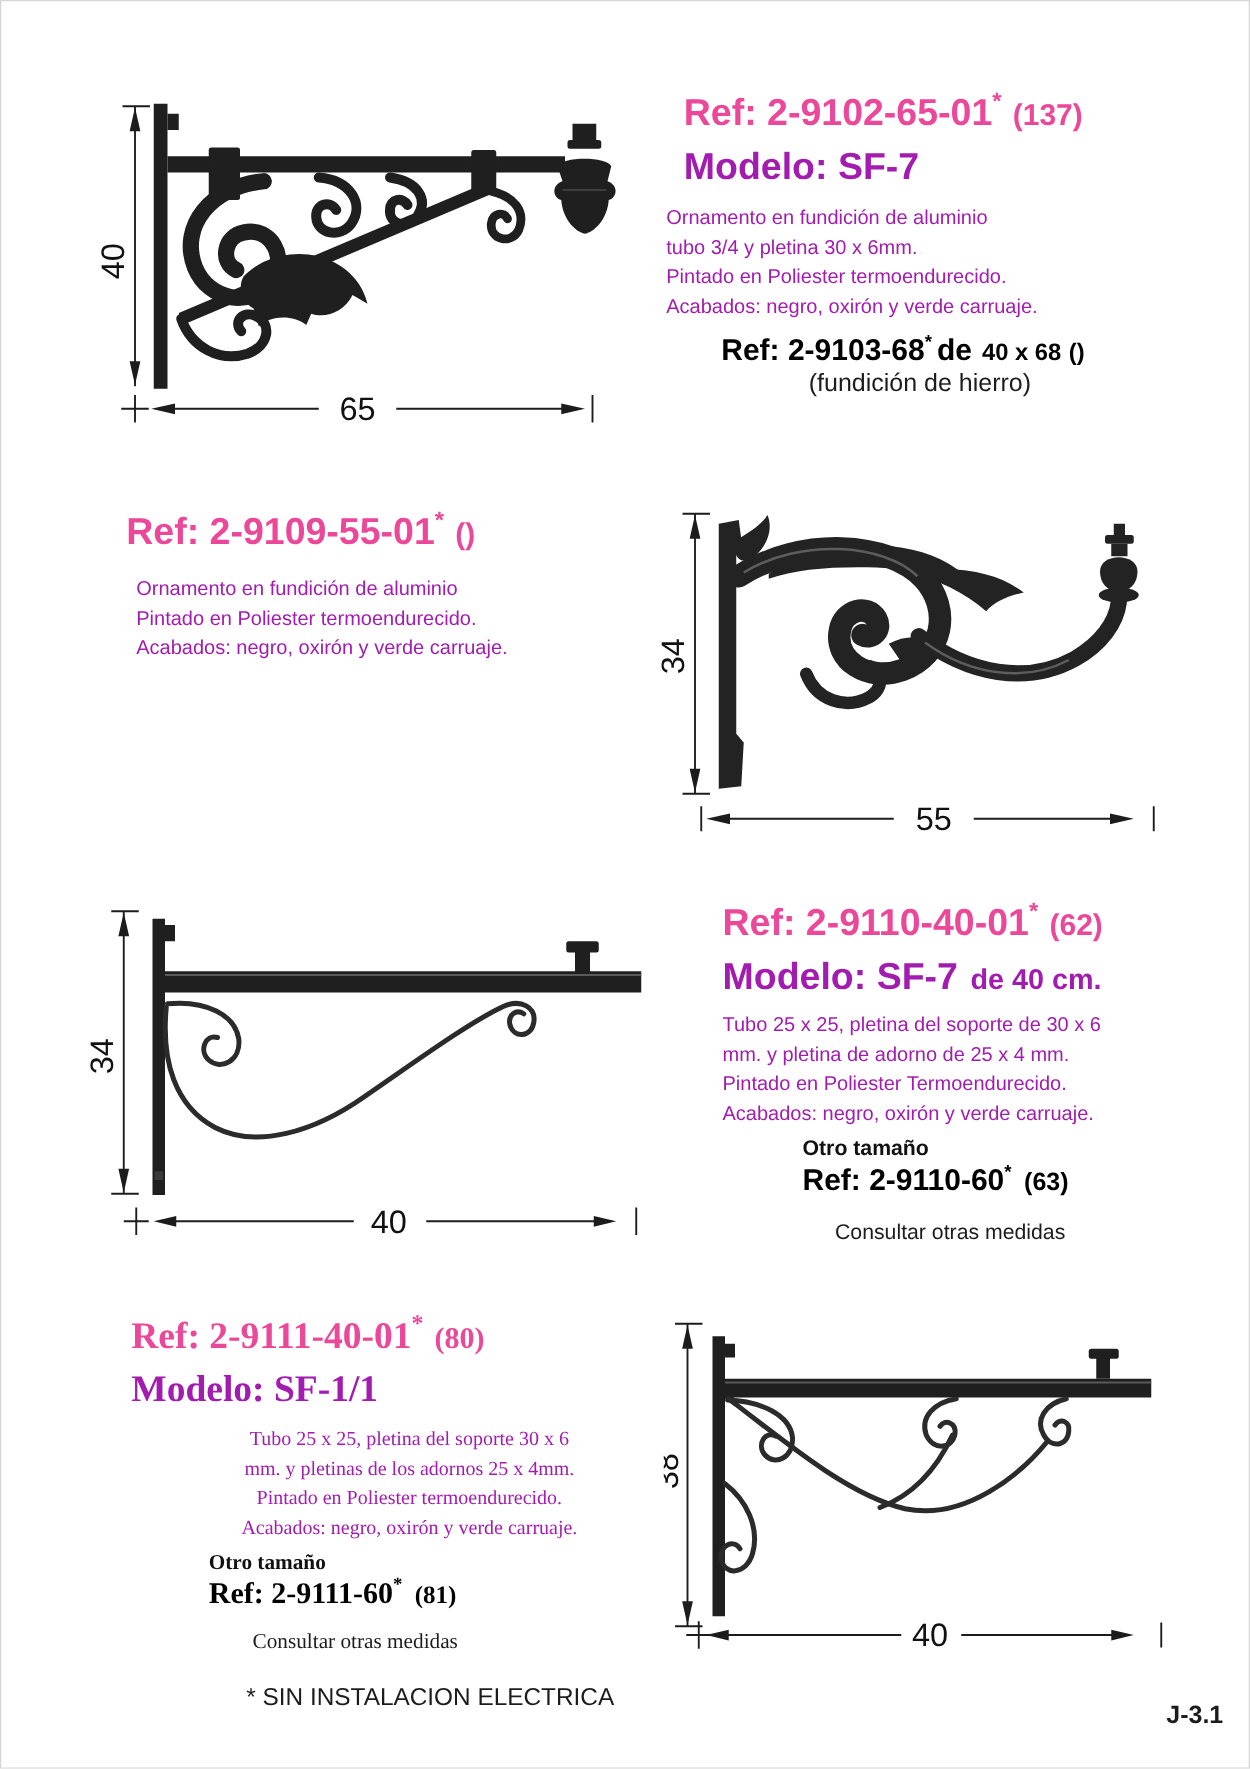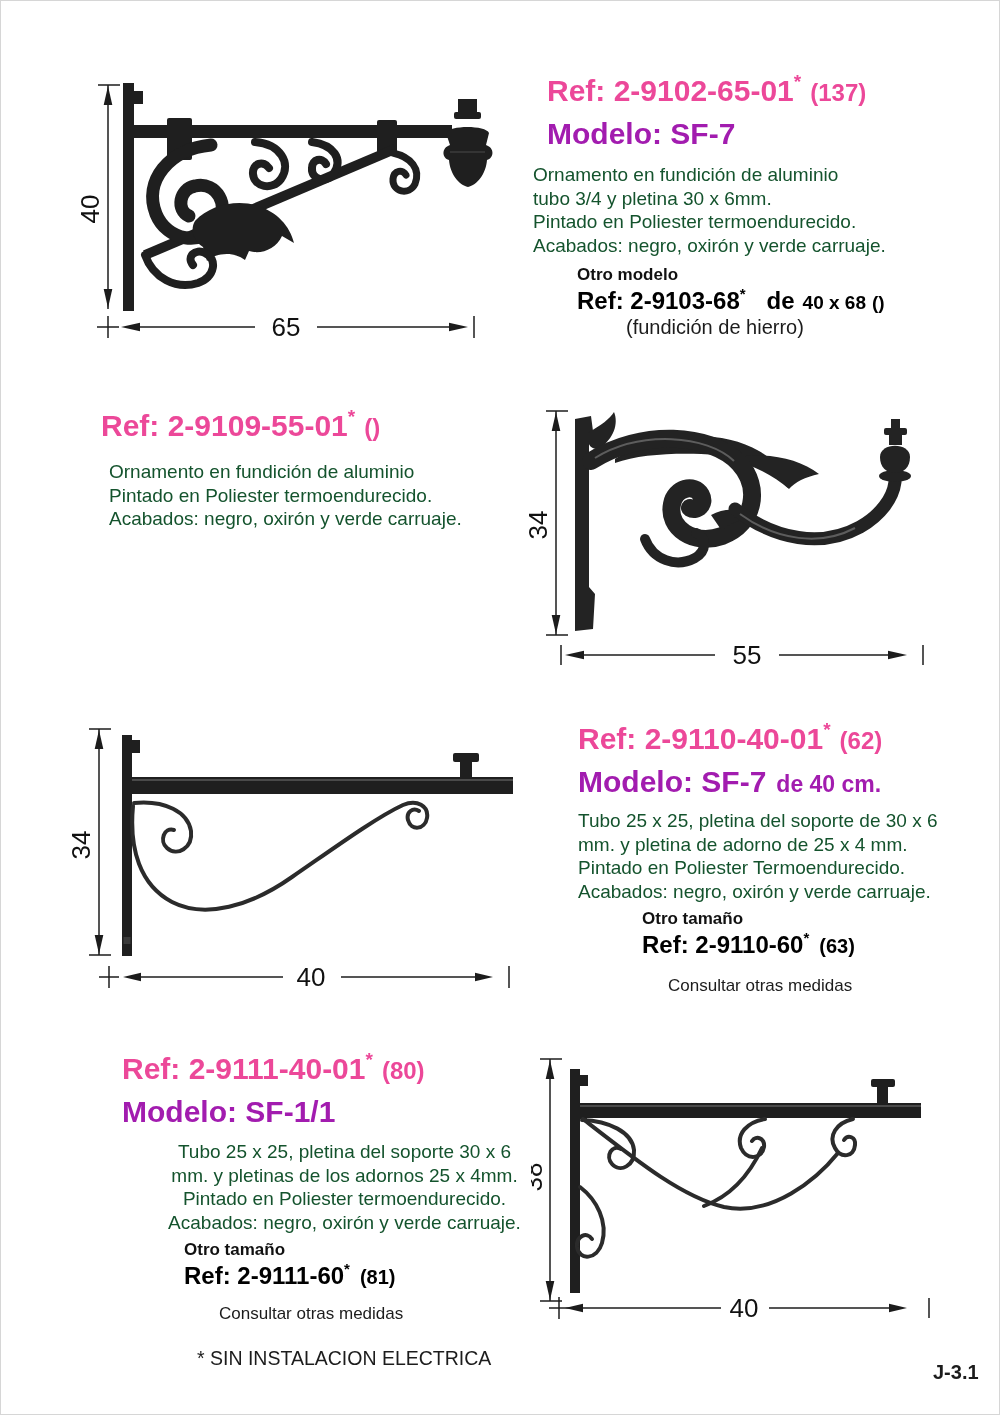--- a/index.html
+++ b/index.html
@@ -9,25 +9,25 @@
     box-sizing:border-box; border:1px solid #d6d6d6; overflow:hidden;
   }
   .abs { position:absolute; }
   figure.fig { margin:0; position:absolute; }
 
   .ref-line { font-weight:bold; font-size:30px; color:#ec4899; white-space:nowrap; }
   .ref-line sup { font-size:19px; vertical-align:13px; font-weight:bold; }
   .ref-num { font-size:24px; margin-left:9px; font-weight:bold; }
   .model-line { font-weight:bold; font-size:30px; color:#a21caf; margin-top:9px; white-space:nowrap; }
   .model-suffix { font-size:23px; margin-left:10px; font-weight:bold; }
-  .desc { font-size:19px; line-height:23.5px; margin-top:12px; color:#14532d; }
+  .desc { font-size:16px; line-height:23.5px; margin-top:12px; color:#a21caf; }
   .other-label { font-size:17px; font-weight:bold; color:#111; }
   .other-ref { font-size:24px; font-weight:bold; color:#000; white-space:nowrap; }
   .other-ref sup { font-size:15px; vertical-align:10px; }
-  .other-de { font-size:24px; margin-left:21px; }
+  .other-de { font-size:24px; margin-left:4px; }
   .other-size { font-size:19px; margin-left:8px; }
   .other-paren { font-size:19px; margin-left:6px; }
   .other-num { font-size:20px; margin-left:10px; }
   .other-note { font-size:20px; margin-top:1px; color:#1c1c1c; }
   .consult { font-size:17px; color:#1c1c1c; }
   .footnote { font-size:19.5px; color:#1c1c1c; }
   .page-code { font-size:20px; color:#1c1c1c;font-weight:bold; }
 
   .dim { stroke:#1c1c1c; stroke-width:1.5; }
   .arr { fill:#1c1c1c; }
@@ -88,25 +88,24 @@
     <div class="model-line" style="padding-left:14px;">
       <span>Modelo: SF-7</span>
     </div>
     <div class="desc">
       <div>Ornamento en fundición de aluminio</div>
       <div>tubo 3/4 y pletina 30 x 6mm.</div>
       <div>Pintado en Poliester termoendurecido.</div>
       <div>Acabados: negro, oxirón y verde carruaje.</div>
     </div>
     <div style="margin-left:44px;margin-top:8px;">
-      <div class="other-label">Otro modelo</div>
       <div class="other-ref">
         <span>Ref: 2-9103-68</span><sup>*</sup><span class="other-de">de</span><span class="other-size">40 x 68</span><span class="other-paren">()</span>
       </div>
-      <div class="other-note" style="margin-left:49px;">(fundición de hierro)</div>
+      <div class="other-note" style="margin-left:70px;">(fundición de hierro)</div>
     </div>
   </div>
 
   <div class="abs" style="left:100px;top:405px;width:450px;">
     <div class="ref-line">
       <span>Ref: 2-9109-55-01</span><sup>*</sup><span class="ref-num">()</span>
     </div>
     <div class="desc" style="margin-top:17px;margin-left:8px;">
       <div>Ornamento en fundición de aluminio</div>
       <div>Pintado en Poliester termoendurecido.</div>
@@ -202,21 +201,21 @@
     </div>
     <div style="margin-left:64px;margin-top:6px;">
       <div class="other-label">Otro tamaño</div>
       <div class="other-ref">
         <span>Ref: 2-9110-60</span><sup>*</sup><span class="other-num">(63)</span>
       </div>
     </div>
     <div class="consult" style="margin-left:90px;margin-top:17px;">Consultar otras medidas</div>
   </div>
 
-  <div class="abs" style="left:121px;top:1048px;width:445px;">
+  <div class="abs" style="left:104px;top:1048px;width:445px;font-family:Liberation Serif, serif;">
     <div class="ref-line">
       <span>Ref: 2-9111-40-01</span><sup>*</sup><span class="ref-num">(80)</span>
     </div>
     <div class="model-line">
       <span>Modelo: SF-1/1</span>
     </div>
     <div class="desc" style="margin-top:11px;text-align:center;">
       <div>Tubo 25 x 25, pletina del soporte 30 x 6</div>
       <div>mm. y pletinas de los adornos 25 x 4mm.</div>
       <div>Pintado en Poliester termoendurecido.</div>

